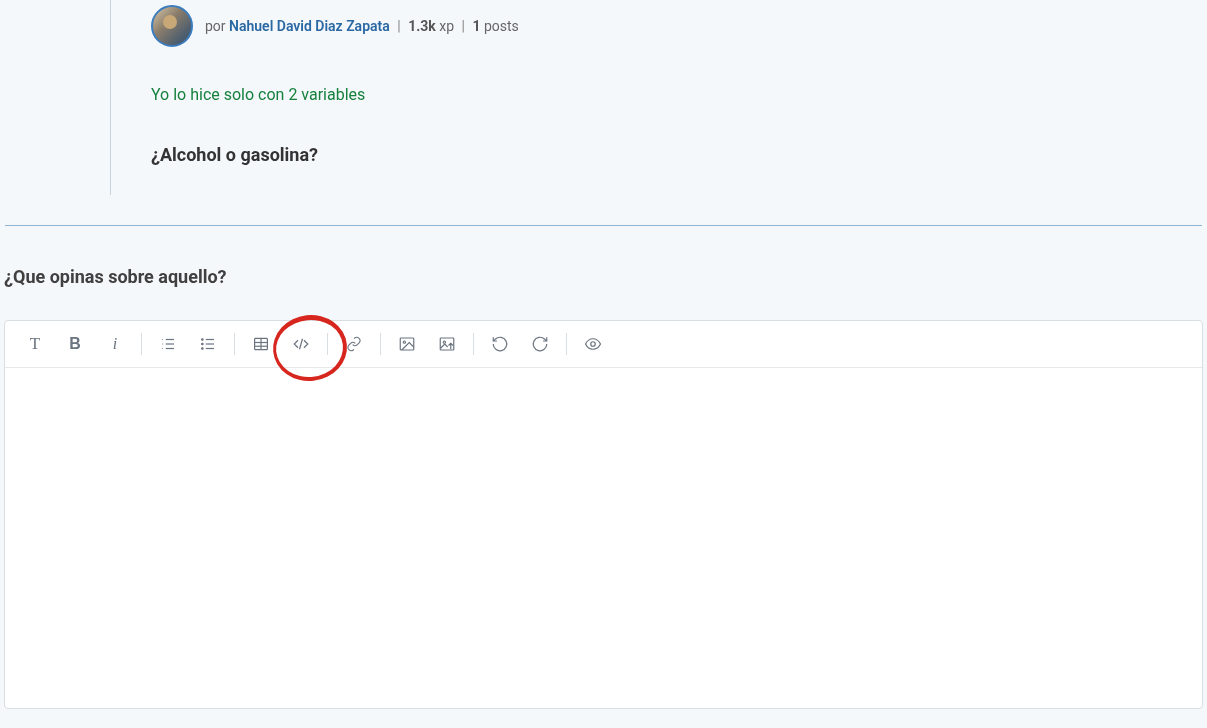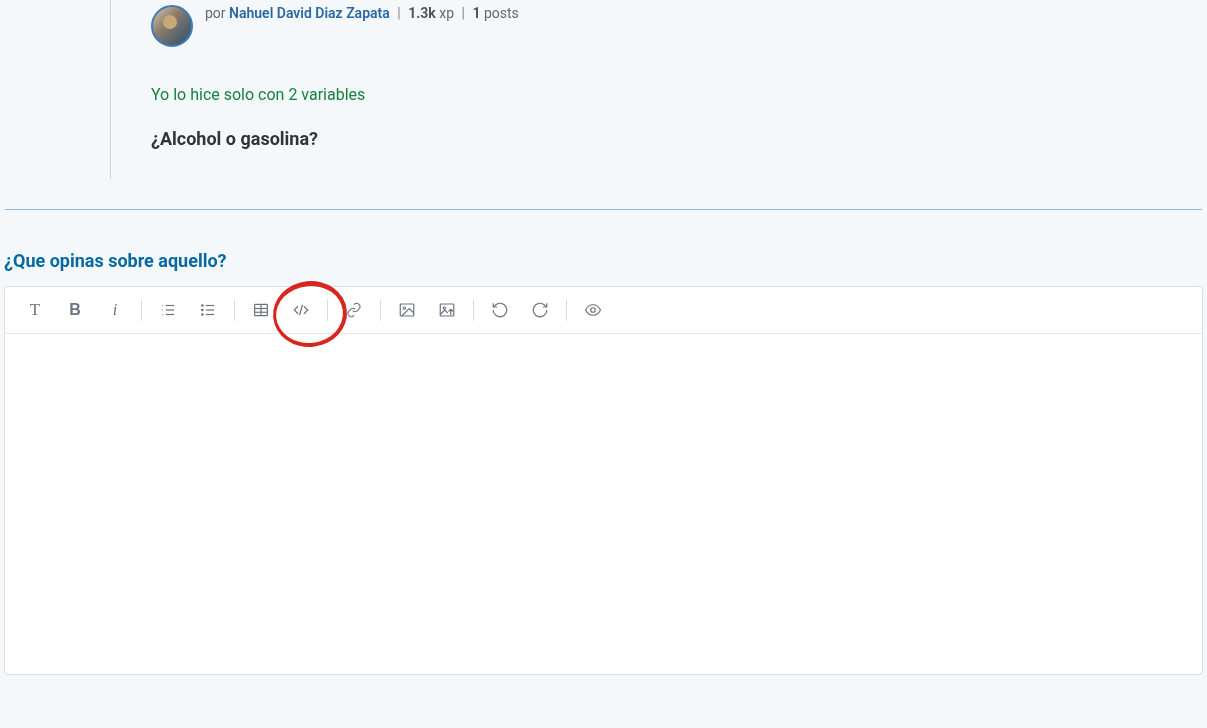--- a/index.html
+++ b/index.html
@@ -15,21 +15,21 @@
     padding: 0 0 30px 0;
   }
   .post-left-border {
     border-left: 1px solid #c9d6e0;
     margin-left: 110px;
     padding-left: 40px;
     padding-bottom: 30px;
   }
   .post-header {
     display: flex;
-    align-items: flex-start;
+    align-items: center;
     gap: 12px;
     padding-top: 5px;
   }
   .avatar {
     width: 42px;
     height: 42px;
     border-radius: 50%;
     border: 2px solid #3b7cbf;
     background: linear-gradient(135deg, #d9c7a8 0%, #8a7d6b 40%, #4a5c6e 80%);
     position: relative;
@@ -54,40 +54,40 @@
   }
   .meta .bold { font-weight: 700; color: #555; }
   .meta .sep { color: #888; margin: 0 4px; }
   .post-body {
     margin-top: 35px;
     font-size: 16px;
     color: #15803d;
     line-height: 1.6;
   }
   .post-subtitle {
-    margin-top: 20px;
+    margin-top: 36px;
     font-size: 18px;
     font-weight: 700;
     color: #333;
   }
 
   .separator {
     height: 1px;
     background: #8fb5d6;
     margin: 0 5px 40px 5px;
   }
 
   .reply-section {
     padding: 0 4px;
   }
   .reply-heading {
     font-size: 18px;
     font-weight: 700;
-    color: #0369a1;
-    margin-bottom: 15px;
+    color: #404040;
+    margin-bottom: 33px;
   }
 
   .editor-wrapper {
     border: 1px solid #d9dee3;
     border-radius: 4px;
     background: #fff;
   }
   .toolbar {
     display: flex;
     align-items: center;

